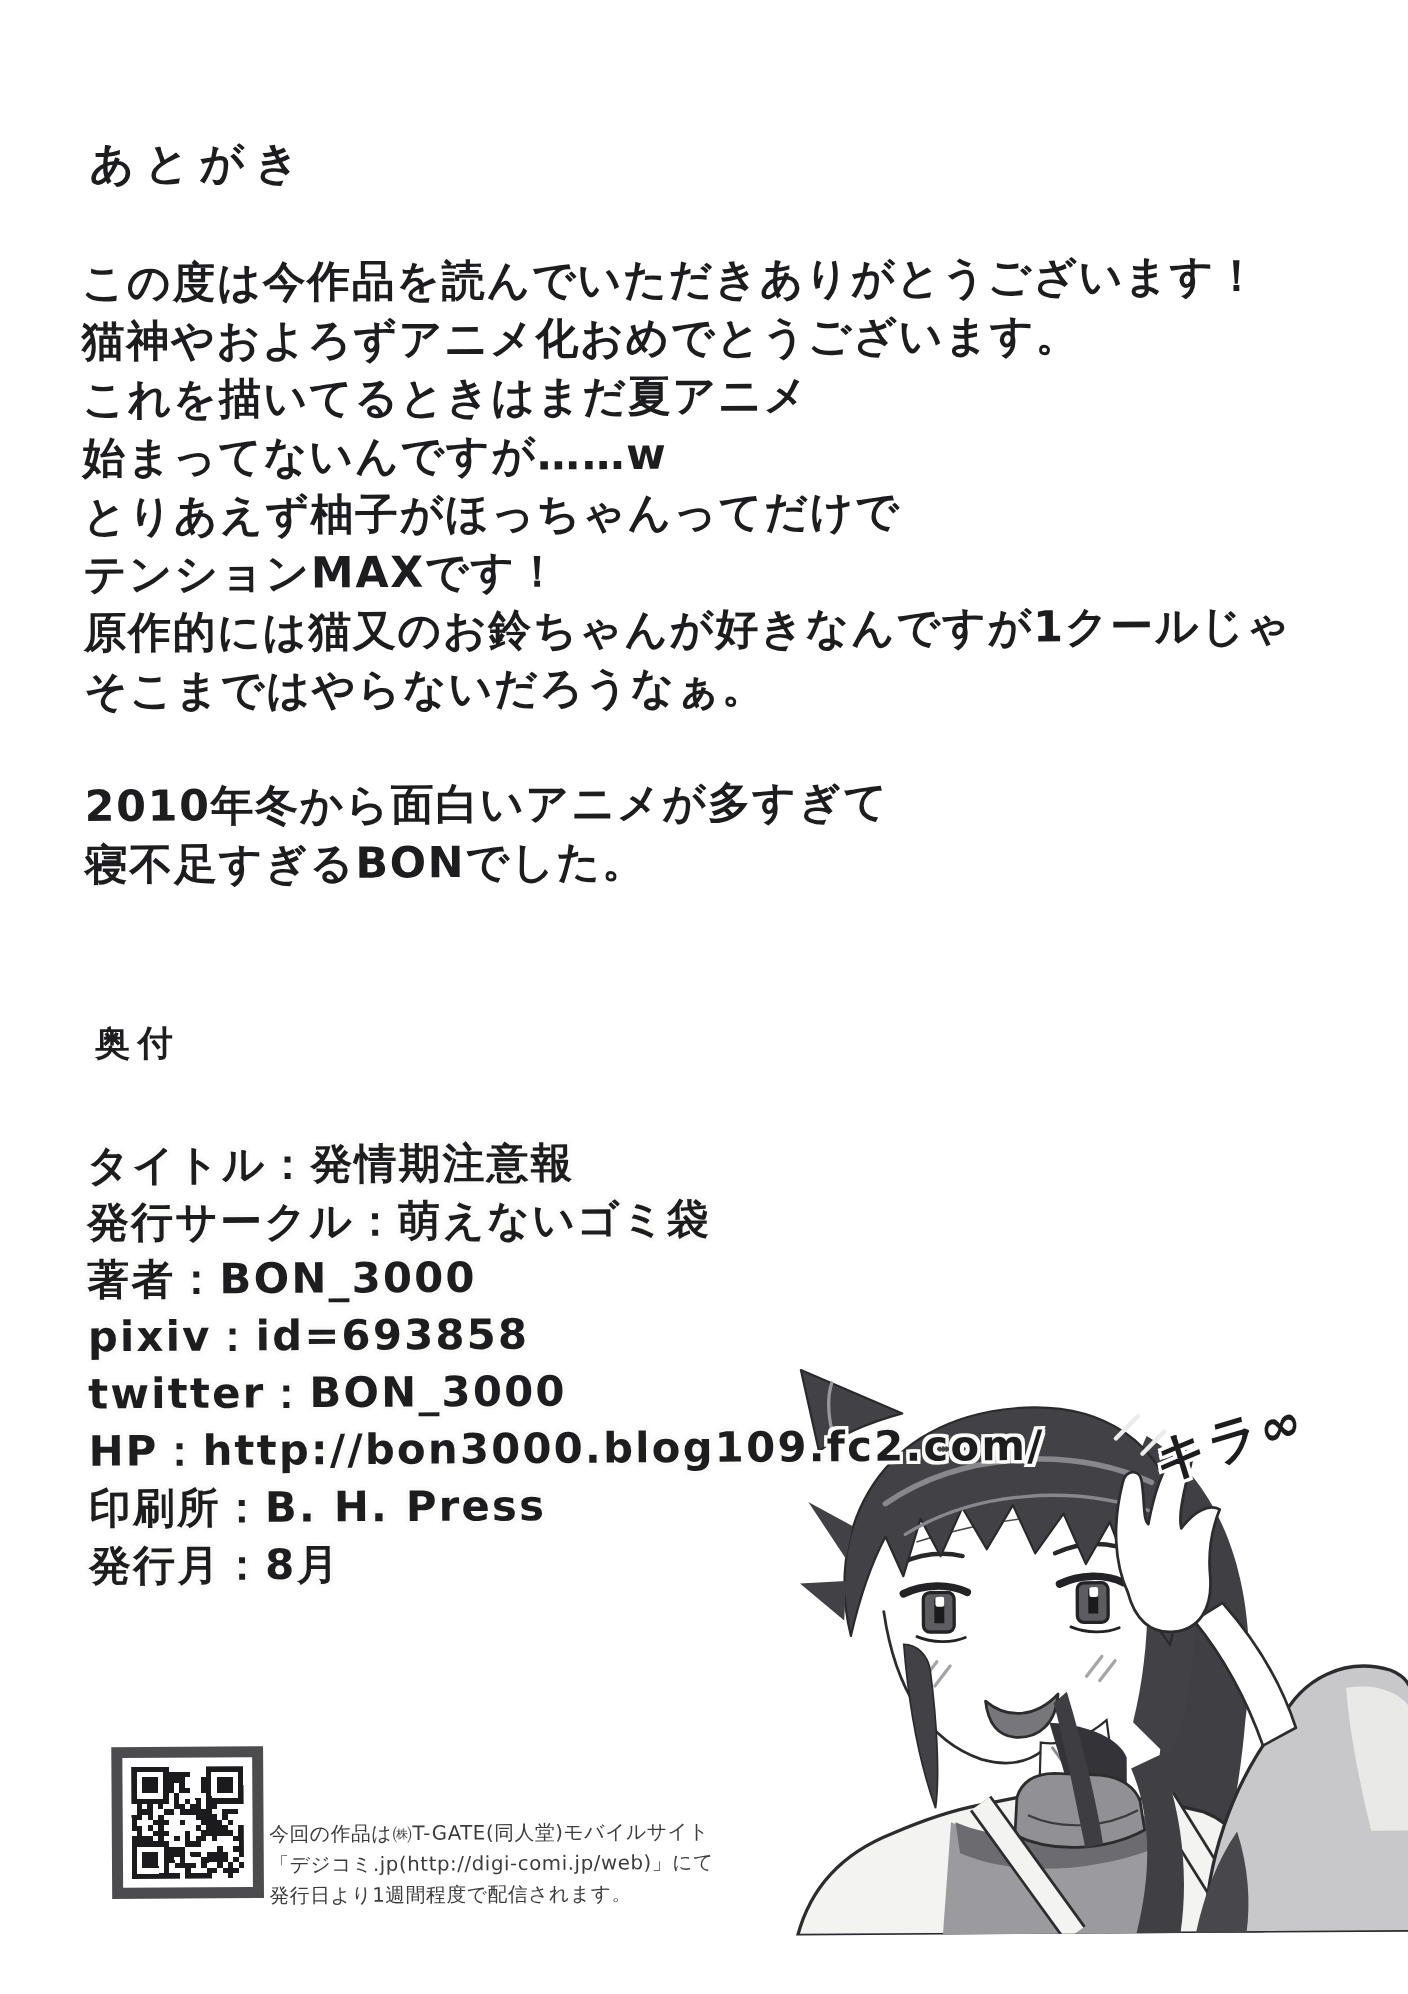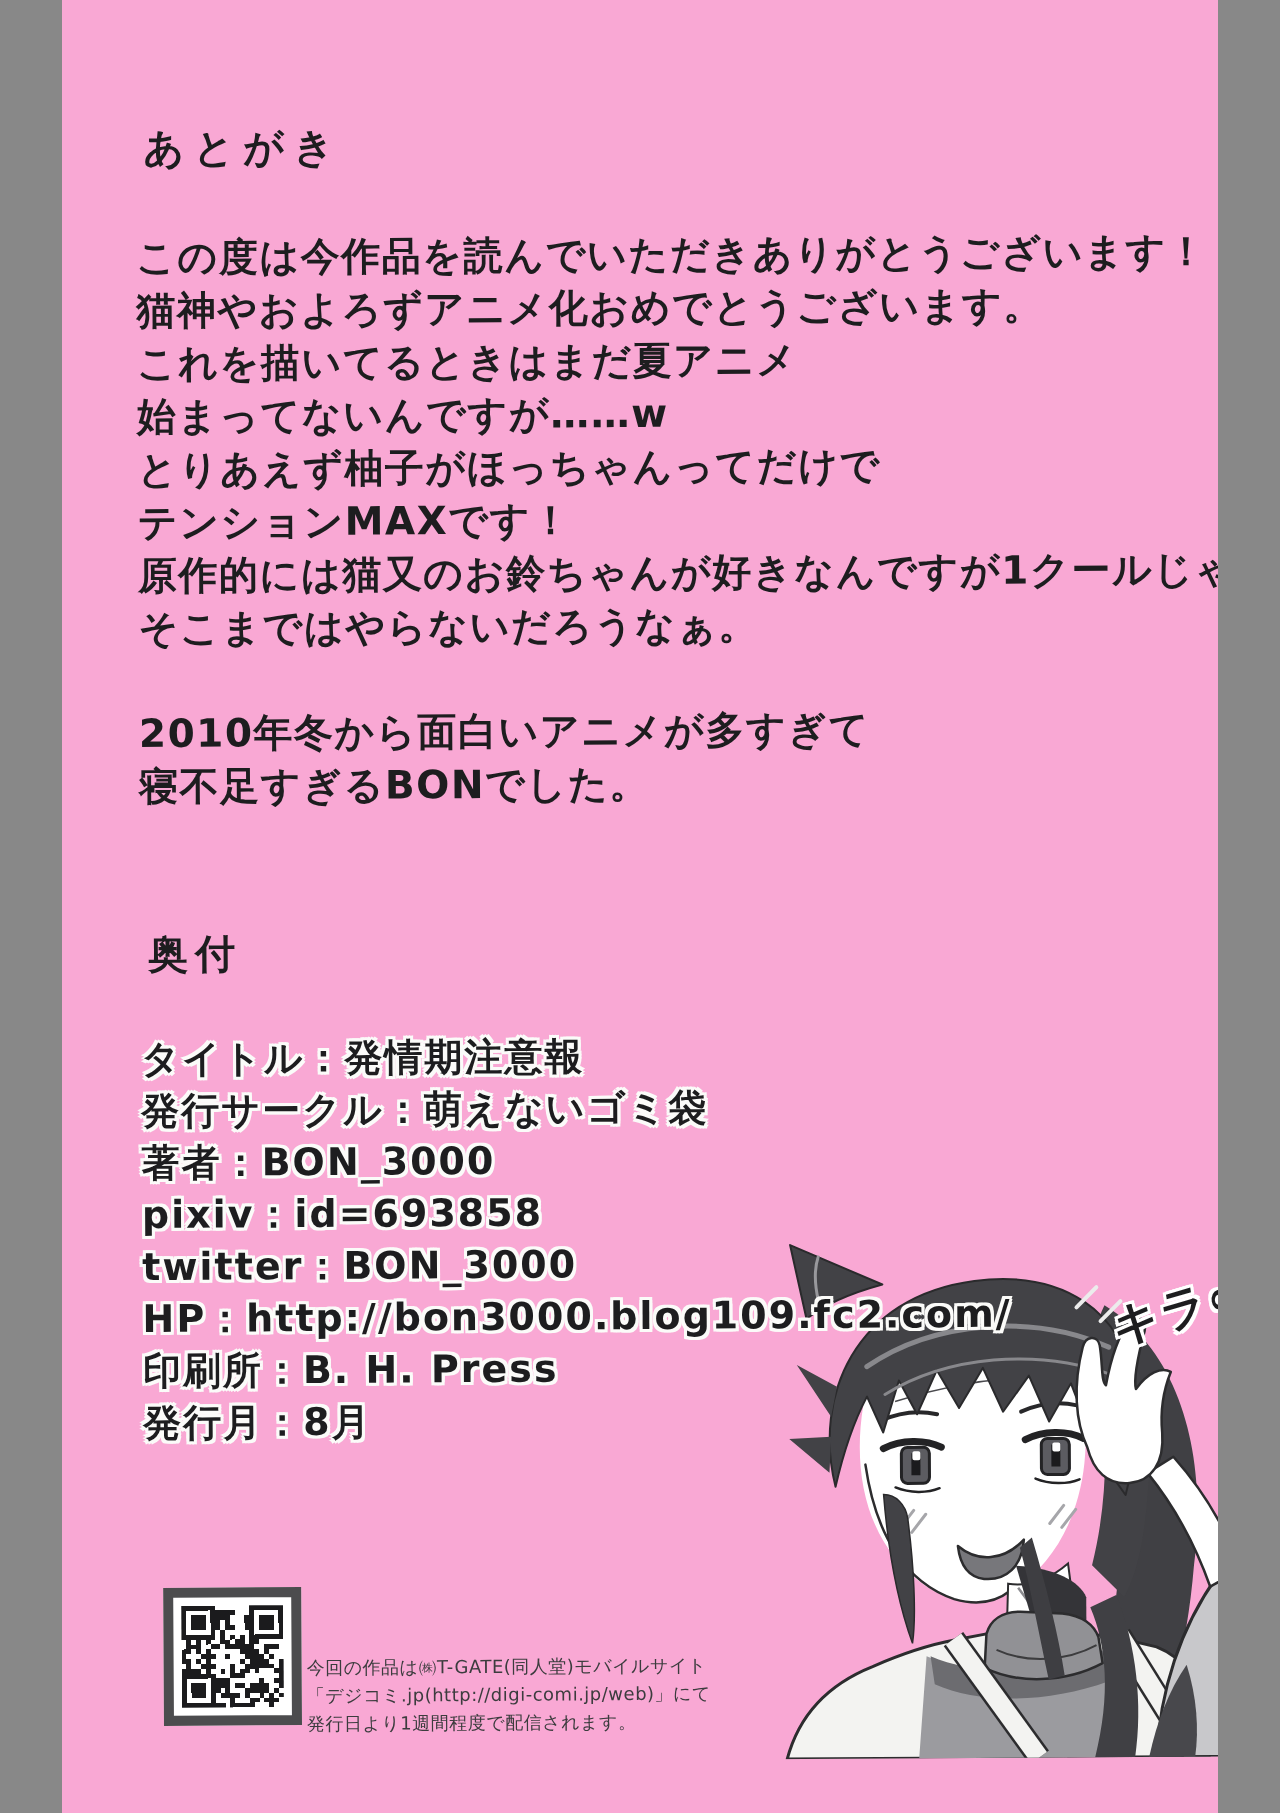--- a/index.html
+++ b/index.html
@@ -1,36 +1,36 @@
 <!DOCTYPE html>
 <html><head>
 <meta charset="utf-8">
 <style>
   html,body { margin:0; padding:0; background:#888; }
   .page {
-    position:relative; width:1156px; height:1813px; margin:0 auto;
-    background:#f9a8d4; overflow:hidden;
+    position:relative; width:1280px; height:1813px; margin:0 auto;
+    background:#ffffff; overflow:hidden;
     font-family:"DejaVu Sans","Liberation Sans",sans-serif;
     color:#1d1d1f;
   }
   .tilt { position:absolute; inset:0; transform:rotate(-0.35deg); transform-origin:50% 50%; }
 
   .afterword-heading {
     position:absolute; left:86px; top:118px;
     font-size:40px; font-weight:bold; letter-spacing:9px; white-space:nowrap;
   }
   .para {
     position:absolute; left:78px; font-size:39px; font-weight:bold;
     letter-spacing:1.5px; line-height:53px; white-space:nowrap;
   }
   .para1 { top:228px; }
   .para2 { top:704px; }
   .colophon-heading {
     position:absolute; left:86px; top:924px;
-    font-size:40px; font-weight:bold; letter-spacing:7px; white-space:nowrap;
+    font-size:32px; font-weight:bold; letter-spacing:7px; white-space:nowrap;
   }
   .colophon-lines {
     position:absolute; left:78px; top:1030px; z-index:3;
     font-size:38px; font-weight:bold; letter-spacing:2px; line-height:52px;
     white-space:nowrap;
     text-shadow:-3px -3px 0 #fbfbf9, 3px -3px 0 #fbfbf9, -3px 3px 0 #fbfbf9,
                  3px 3px 0 #fbfbf9, -3px 0 0 #fbfbf9, 3px 0 0 #fbfbf9,
                  0 -3px 0 #fbfbf9, 0 3px 0 #fbfbf9;
   }
   .sfx {

